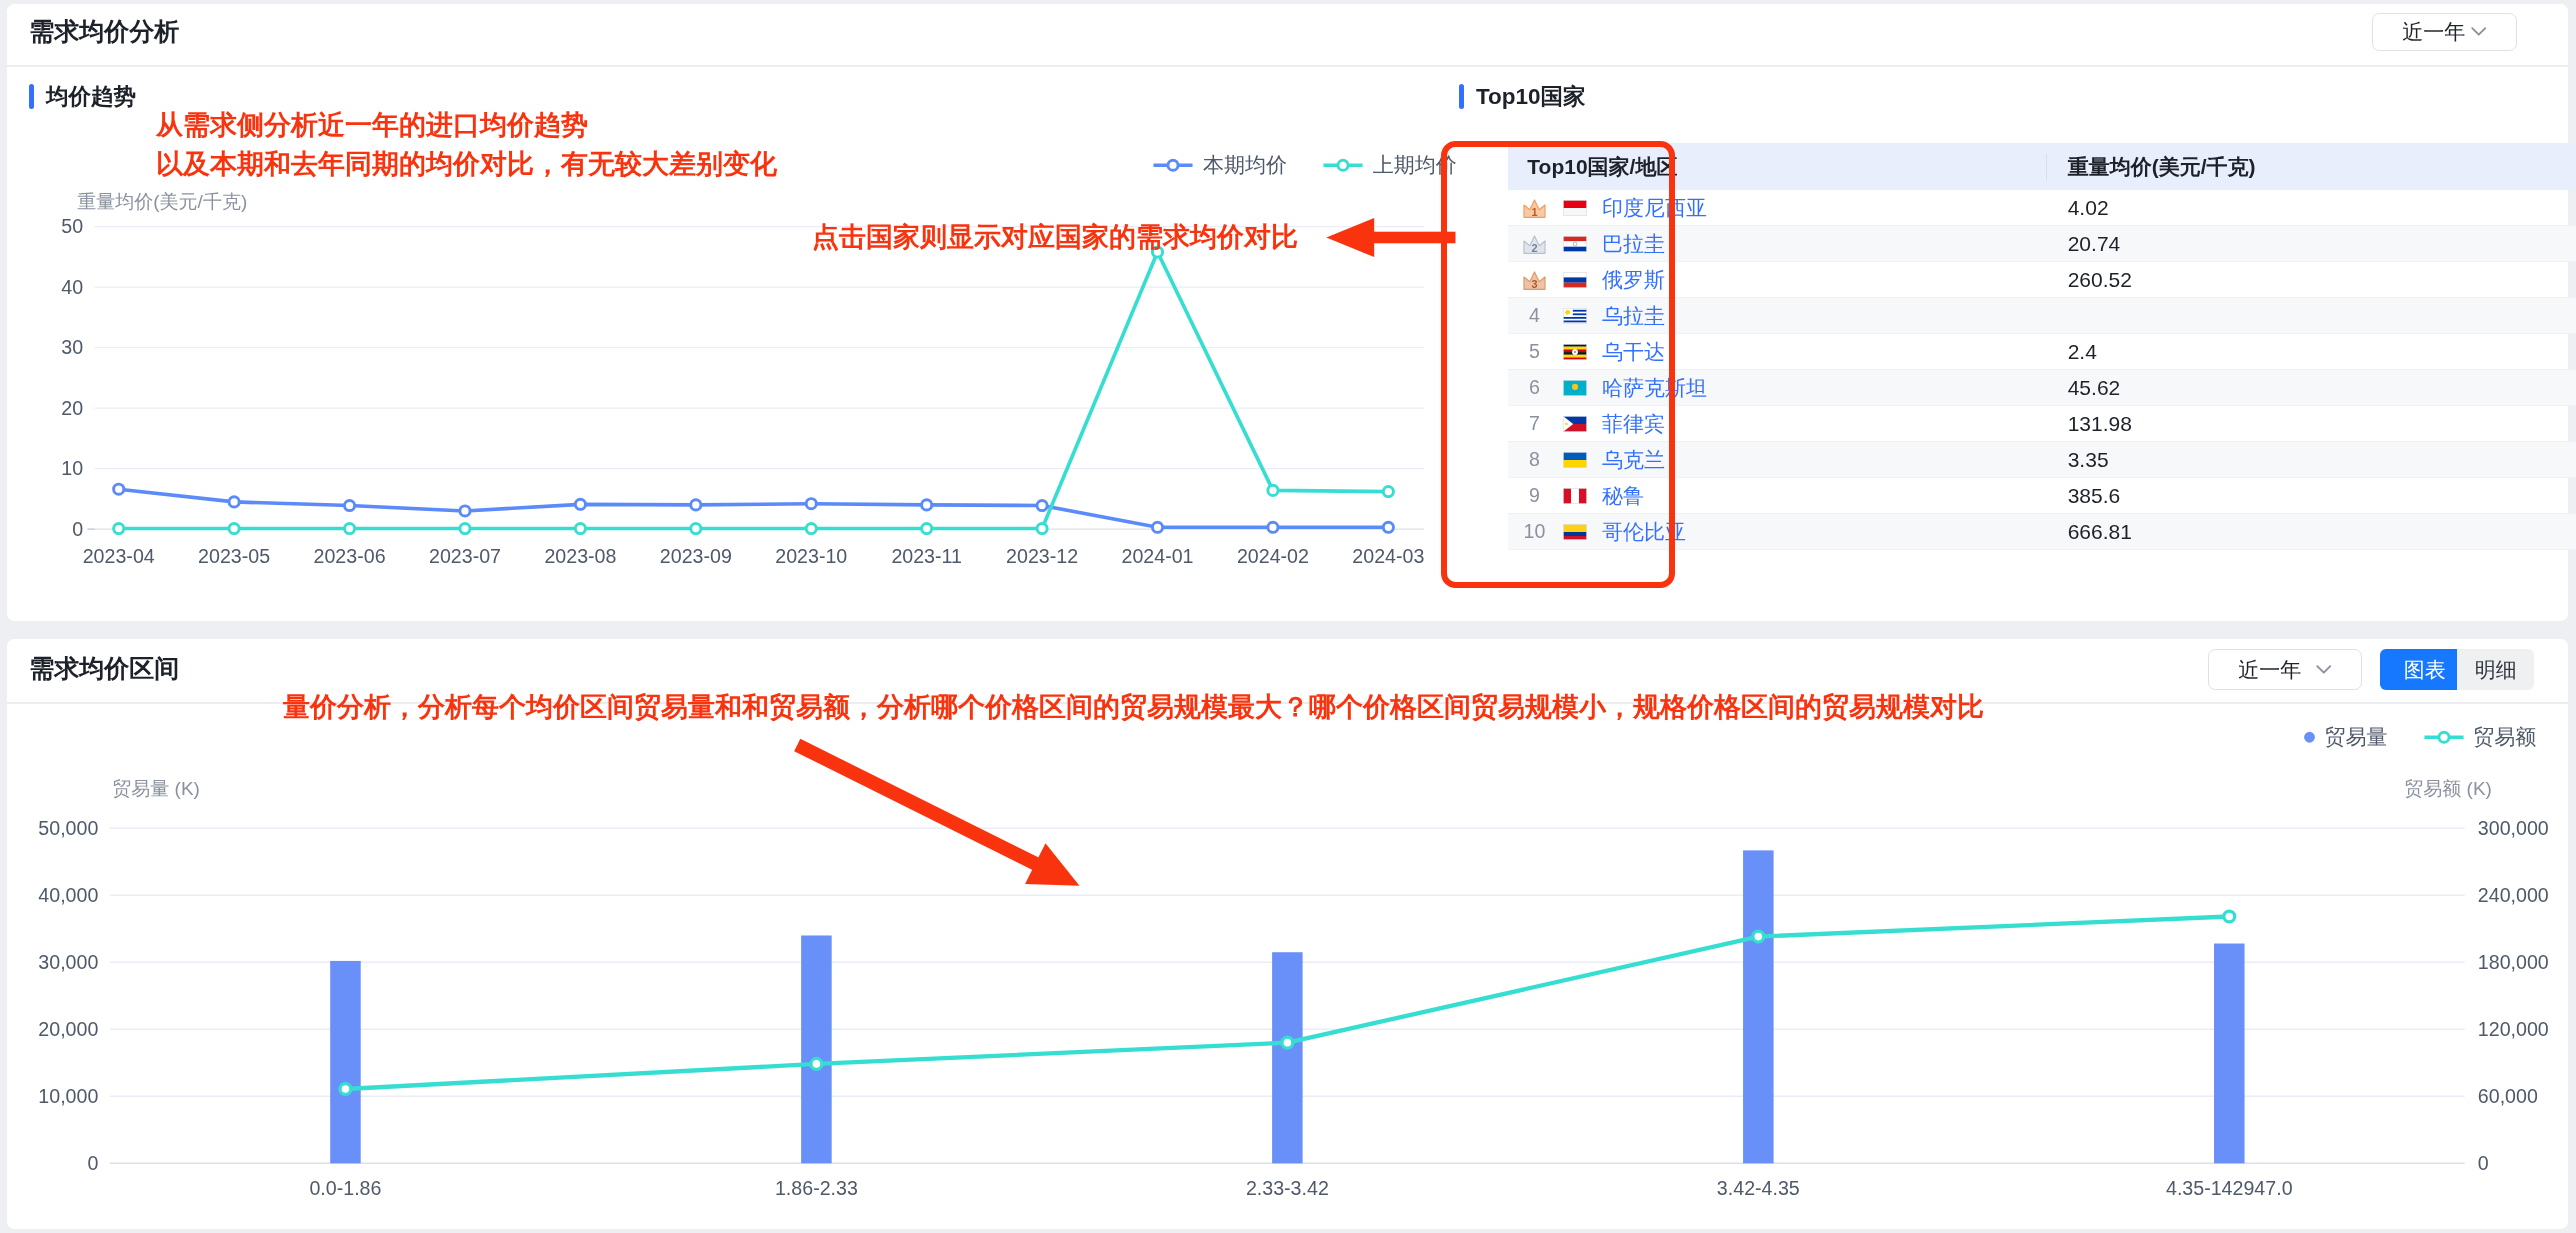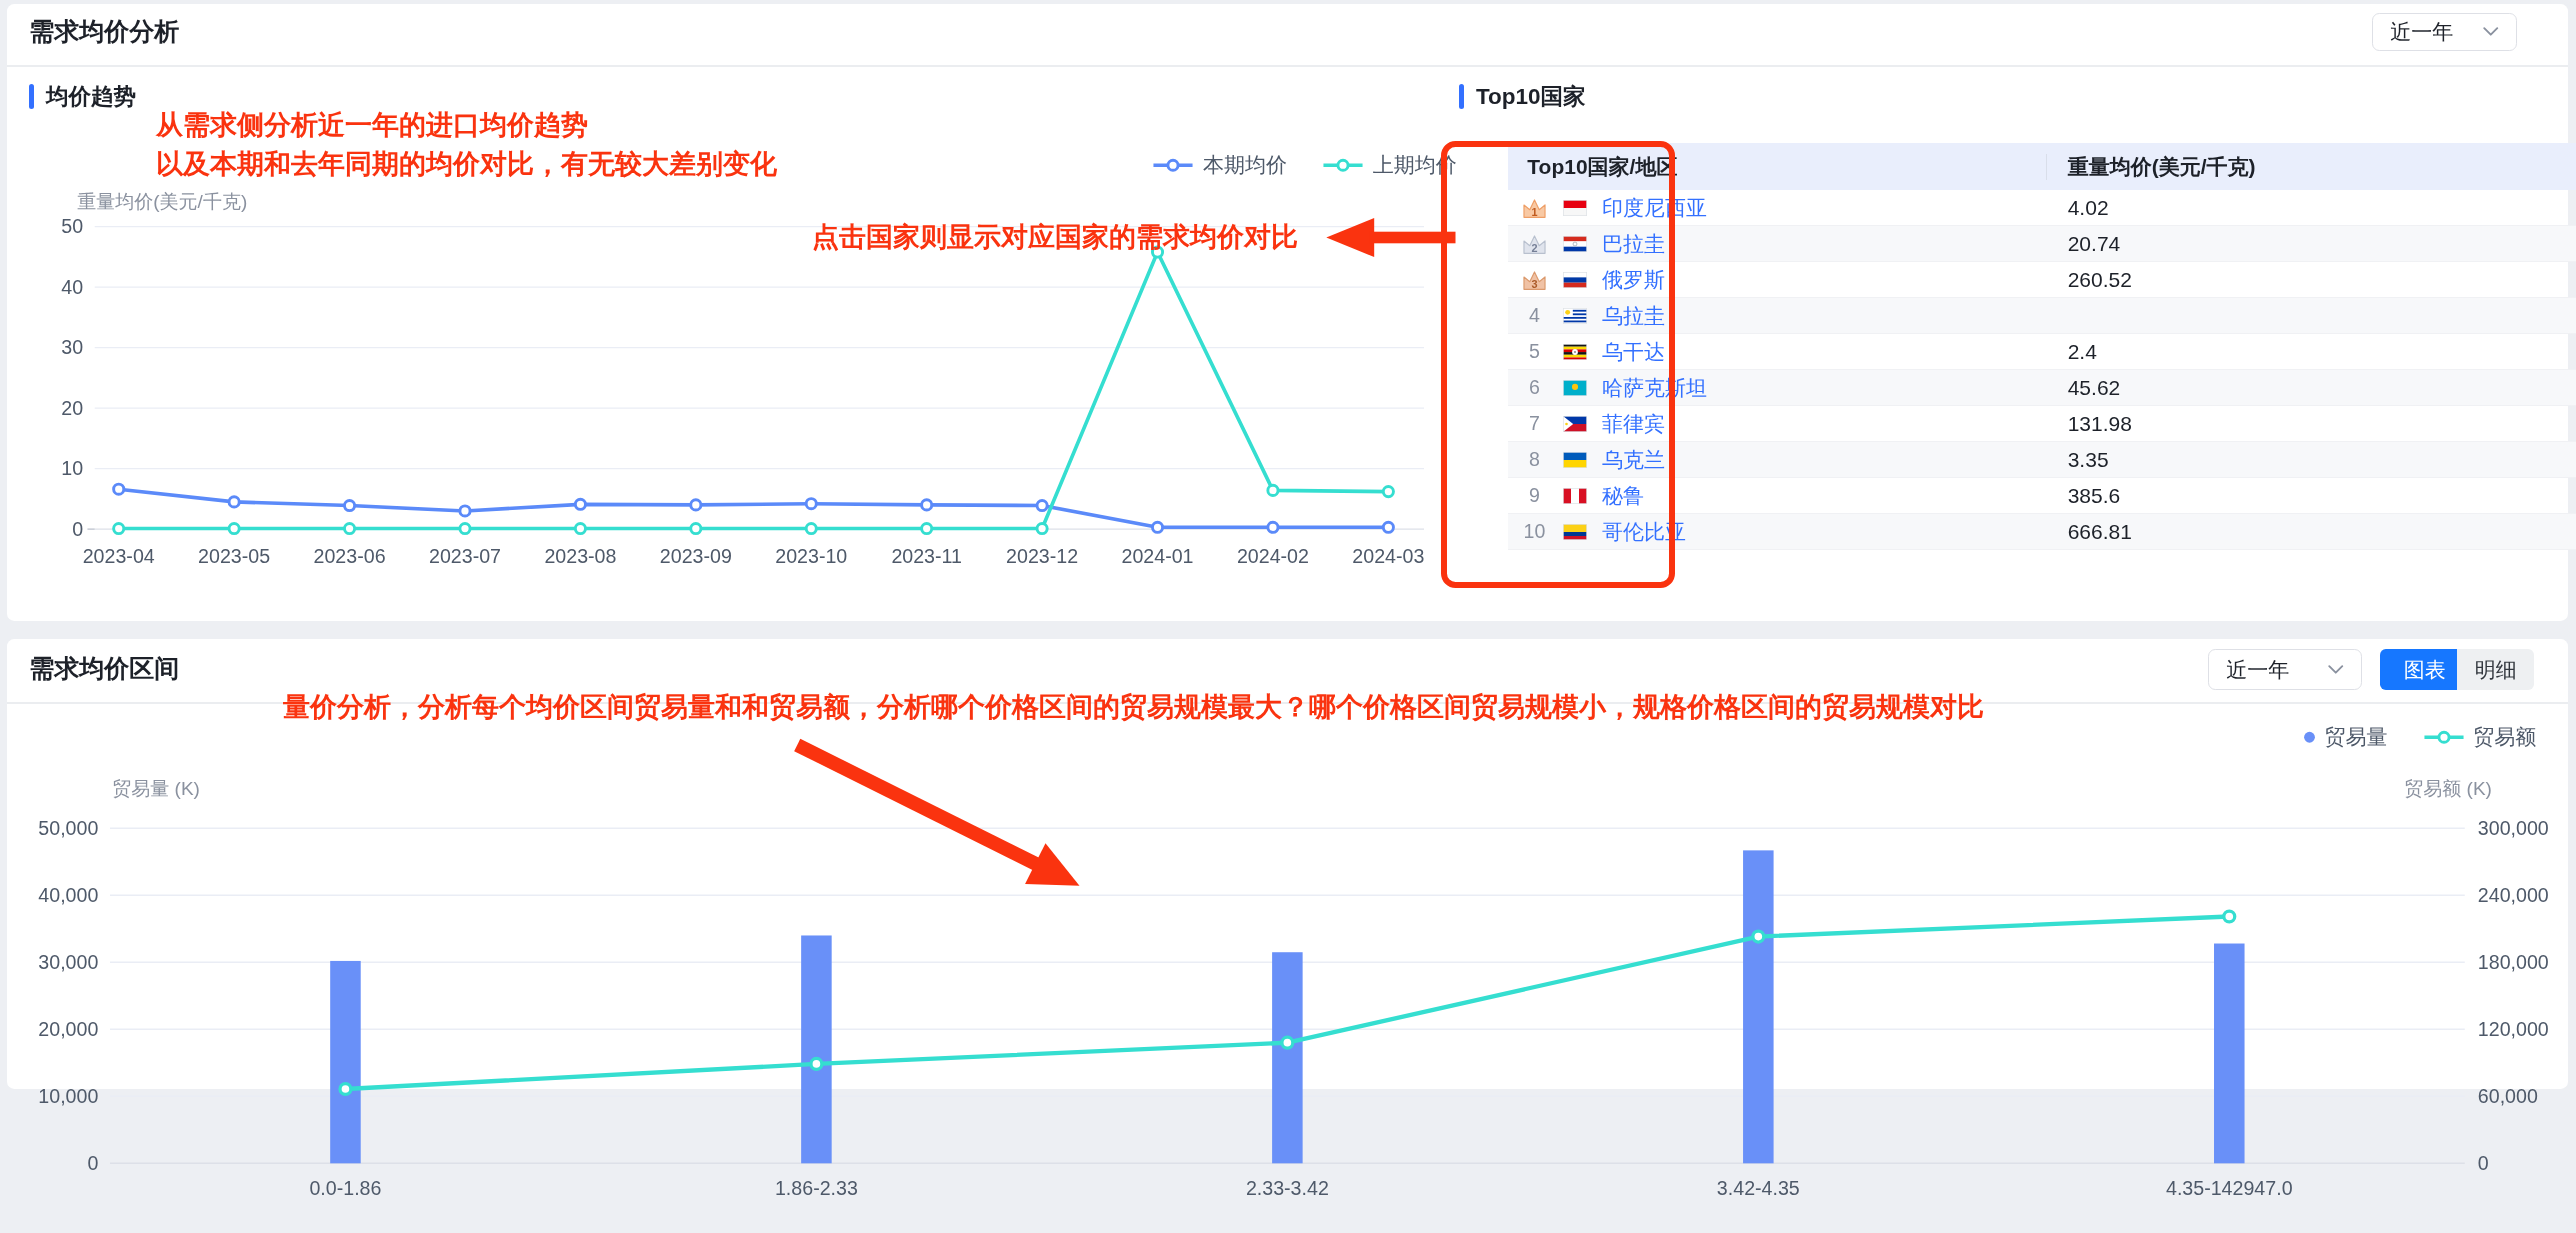--- a/index.html
+++ b/index.html
@@ -6,28 +6,28 @@
   html,body { width:2576px; height:1233px; }
   body {
     position:relative;
     background:#edeff3;
     font-family:"Liberation Sans", sans-serif;
     color:#1d2129;
     overflow:hidden;
   }
   .card { position:absolute; background:#fff; border-radius:7.3px; }
   #card-top { left:7.3px; top:4.4px; width:2561px; height:617px; }
-  #card-bottom { left:7.3px; top:639px; width:2561px; height:450px; }
+  #card-bottom { left:7.3px; top:639px; width:2561px; height:590px; }
 
   .card-title { position:absolute; font-size:25px; font-weight:700; color:#1d2129; white-space:nowrap; }
   .divider { position:absolute; left:0; width:2561px; height:1.5px; background:#ebedf0; }
 
   .select {
     position:absolute; display:flex; align-items:center; justify-content:space-between;
-    padding:0 17px; background:#fff; border:1.5px solid #dee0e6; border-radius:7.3px;
+    padding:0 29px; background:#fff; border:1.5px solid #dee0e6; border-radius:7.3px;
     font-size:21px; color:#1d2129; cursor:pointer;
   }
   .select .chev { display:flex; align-items:center; }
 
   .sec-title { position:absolute; display:flex; align-items:center; gap:11.6px; font-size:22.5px; font-weight:700; color:#1d2129; white-space:nowrap; }
   .accent-bar { width:5.1px; height:25px; background:#3370ff; border-radius:2.9px; display:inline-block; }
 
   .anno { position:absolute; color:#fa330f; font-weight:700; font-size:27px; line-height:39px; white-space:nowrap; z-index:7; }
   .anno-svg { position:absolute; z-index:7; pointer-events:none; }
   #red-rect {

